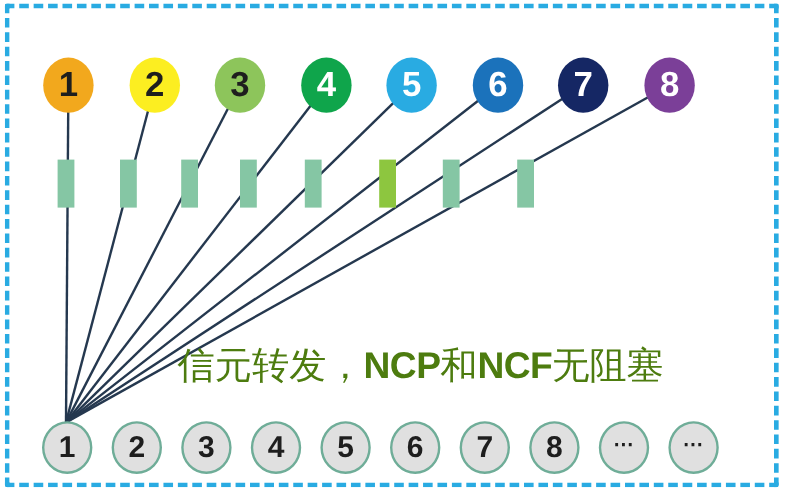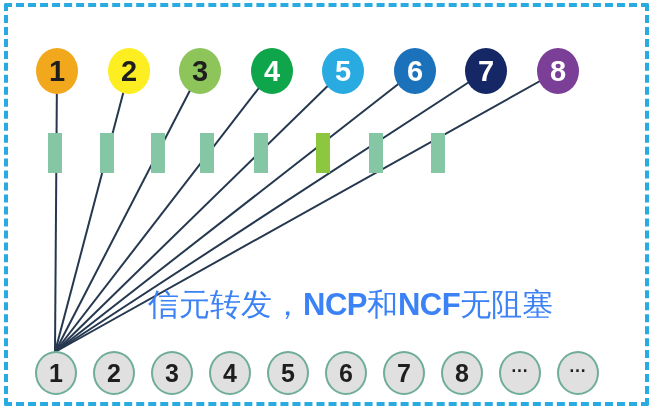--- a/index.html
+++ b/index.html
@@ -61,21 +61,21 @@
   <div id="midRow">
       <div class="mid-rect" style="left: 48px; background: rgb(133, 198, 164);"></div>
       <div class="mid-rect" style="left: 100px; background: rgb(133, 198, 164);"></div>
       <div class="mid-rect" style="left: 151px; background: rgb(133, 198, 164);"></div>
       <div class="mid-rect" style="left: 200px; background: rgb(133, 198, 164);"></div>
       <div class="mid-rect" style="left: 254px; background: rgb(133, 198, 164);"></div>
       <div class="mid-rect" style="left: 316px; background: rgb(141, 198, 63);"></div>
       <div class="mid-rect" style="left: 369px; background: rgb(133, 198, 164);"></div>
       <div class="mid-rect" style="left: 431px; background: rgb(133, 198, 164);"></div>
     </div>
-  <div class="caption" id="caption" style="color: #3b82f6; text-align: right;"><span class="seg">信元转发，</span><span class="seg bold">NCP</span><span class="seg">和</span><span class="seg bold">NCF</span><span class="seg">无阻塞</span></div>
+  <div class="caption" id="caption" style="color: #4d7c0f; text-align: right;"><span class="seg">信元转发，</span><span class="seg bold">NCP</span><span class="seg">和</span><span class="seg bold">NCF</span><span class="seg">无阻塞</span></div>
   <div id="bottomRow">
       <div class="bottom-node" style="left: 35px;">1</div>
       <div class="bottom-node" style="left: 93px;">2</div>
       <div class="bottom-node" style="left: 151px;">3</div>
       <div class="bottom-node" style="left: 209px;">4</div>
       <div class="bottom-node" style="left: 267px;">5</div>
       <div class="bottom-node" style="left: 325px;">6</div>
       <div class="bottom-node" style="left: 383px;">7</div>
       <div class="bottom-node" style="left: 441px;">8</div>
       <div class="bottom-node dots" style="left: 499px;">⋯</div>

